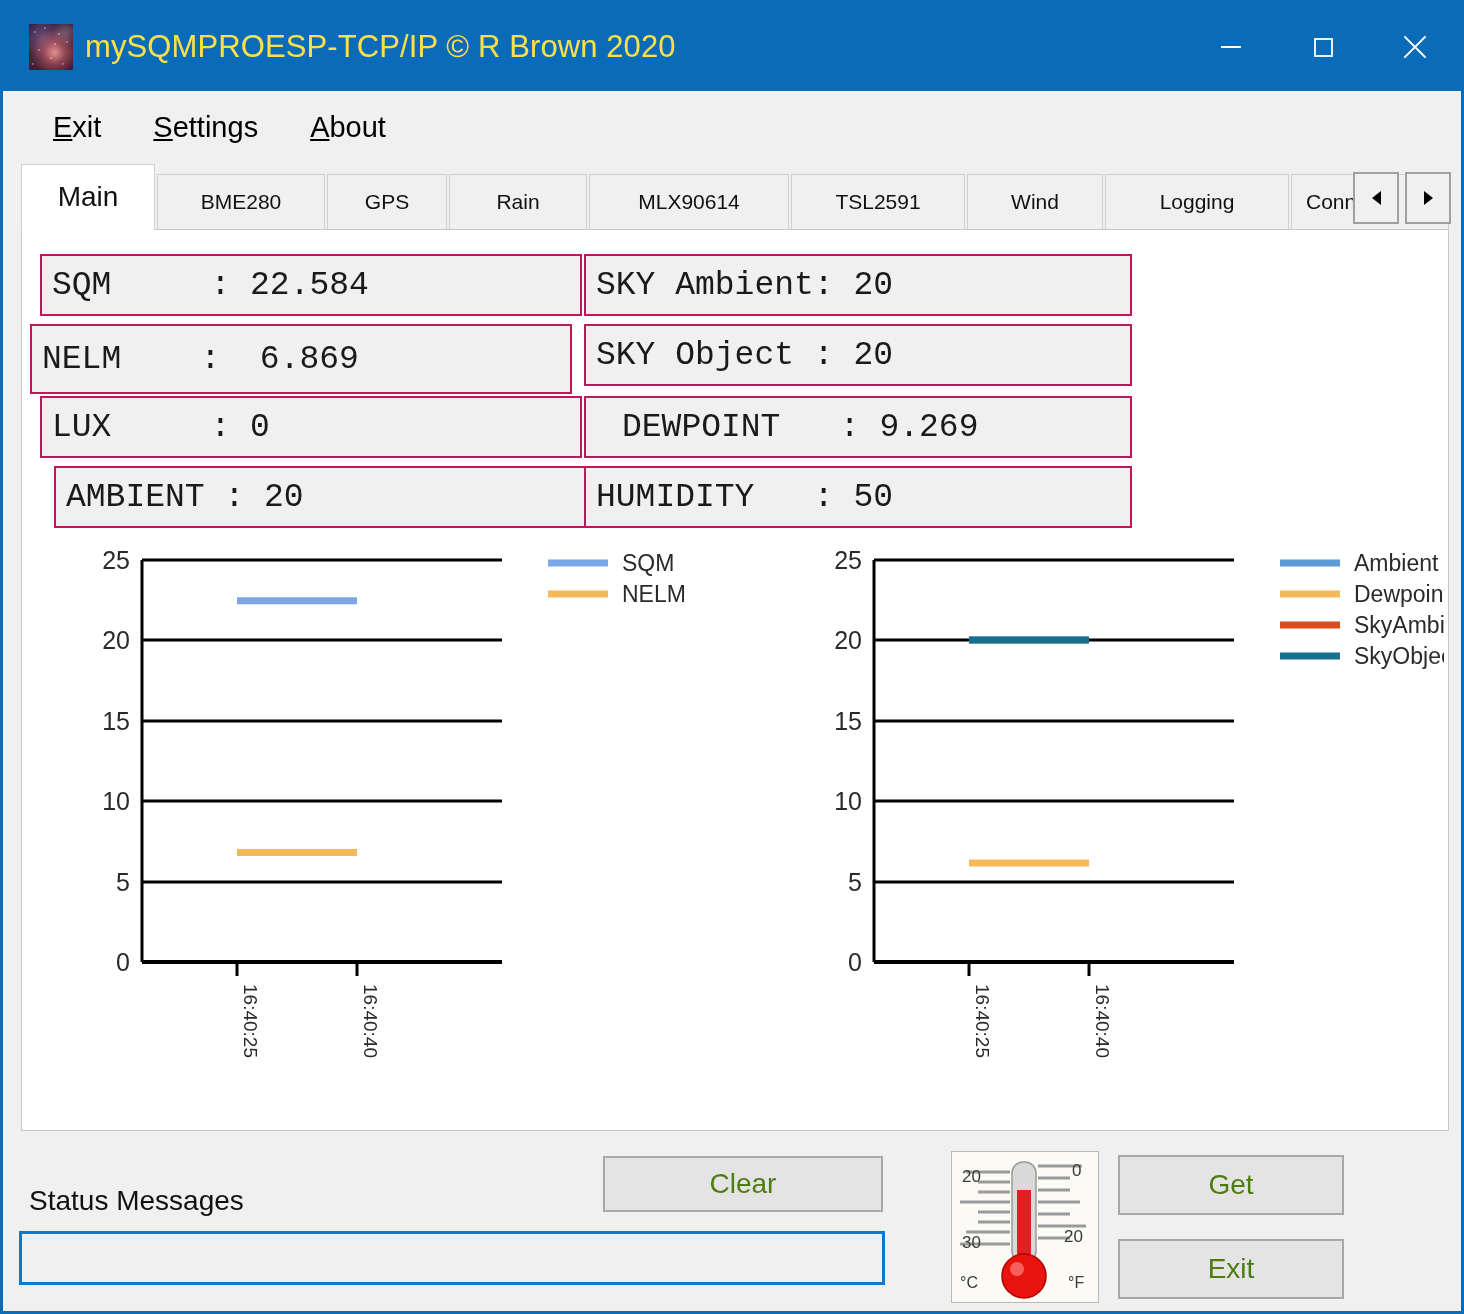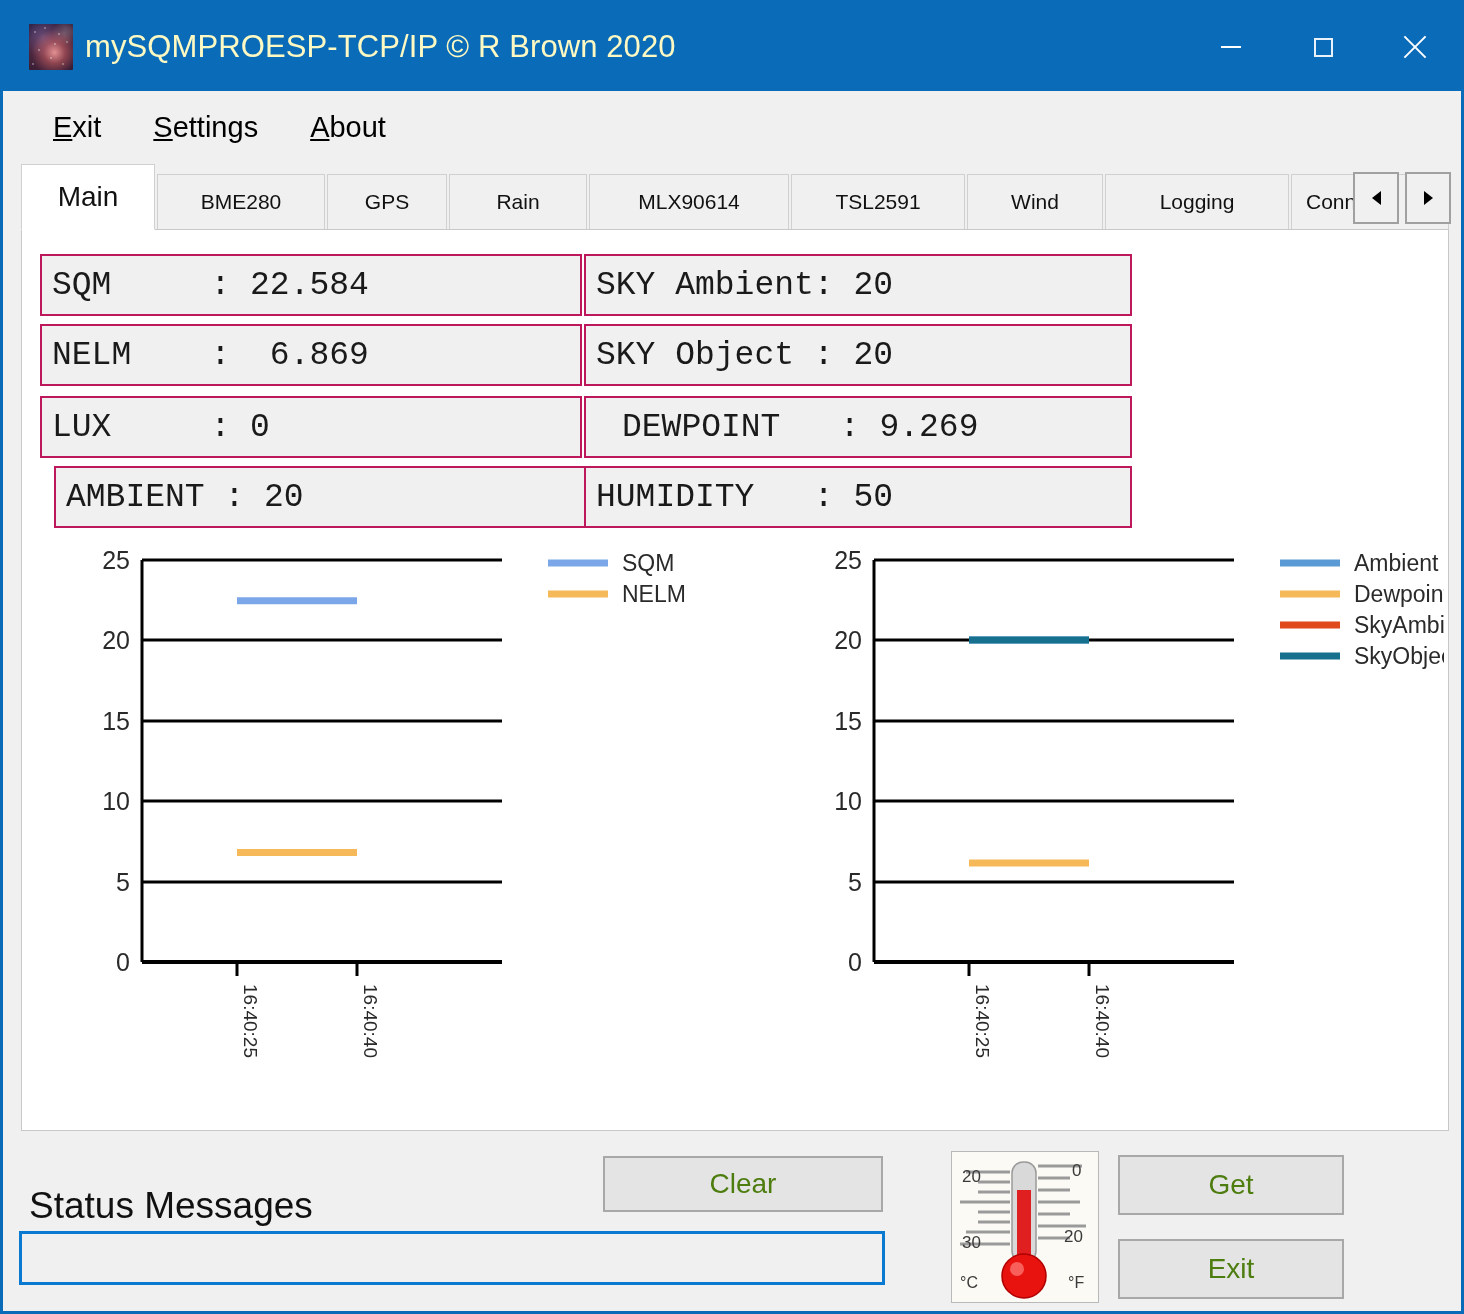--- a/index.html
+++ b/index.html
@@ -55,21 +55,21 @@
       radial-gradient(1px 1px at 16px 4px, #ffe, transparent),
       radial-gradient(1px 1px at 30px 10px, #fff, transparent),
       radial-gradient(1px 1px at 38px 18px, #cfe, transparent),
       radial-gradient(1px 1px at 10px 26px, #fff, transparent),
       radial-gradient(1px 1px at 22px 34px, #fff, transparent),
       radial-gradient(1px 1px at 34px 40px, #ffd, transparent),
       radial-gradient(1px 1px at 4px 40px, #fff, transparent),
       radial-gradient(1px 1px at 26px 20px, #fff, transparent);
   }
   .title-text {
-    color: #fef9c3;
+    color: #fde047;
     font-size: 31px;
     margin-left: 12px;
     white-space: nowrap;
     letter-spacing: 0.1px;
   }
   .win-controls {
     margin-left: auto;
     display: flex;
     height: 88px;
   }
@@ -196,21 +196,21 @@
   }
 
   
   .chart { position: absolute; }
   .chart svg { display: block; }
 
   
   .status-label {
     position: absolute;
     left: 26px; top: 1182px;
-    font-size: 37px;
+    font-size: 28px;
     color: #111111;
   }
   .status-box {
     position: absolute;
     left: 16px; top: 1228px;
     width: 866px; height: 54px;
     background: #f0f0f0;
     border: 3px solid #0a7ad0;
     box-sizing: border-box;
   }
@@ -279,21 +279,21 @@
         <div class="arr-l"></div>
       </div>
     <div class="tab-scroll" style="left:1384px;">
         <div class="arr-r"></div>
       </div>
   </div>
 
   <div class="tabpage">
 
     <div class="field" style="left:18px;  top:24px;  width:542px; height:62px;">SQM     : 22.584</div>
-    <div class="field" style="left:18px;  top:94px;  width:542px; height:62px;">NELM    :  6.869</div>
+    <div class="field" style="left:8px;  top:94px;  width:542px; height:70px;">NELM    :  6.869</div>
     <div class="field" style="left:18px;  top:166px; width:542px; height:62px;">LUX     : 0</div>
     <div class="field" style="left:32px;  top:236px; width:542px; height:62px;">AMBIENT : 20</div>
 
     <div class="field" style="left:562px; top:24px;  width:548px; height:62px;">SKY Ambient: 20</div>
     <div class="field" style="left:562px; top:94px;  width:548px; height:62px;">SKY Object : 20</div>
     <div class="field" style="left:562px; top:166px; width:548px; height:62px;padding-left:36px;">DEWPOINT   : 9.269</div>
     <div class="field" style="left:562px; top:236px; width:548px; height:62px;">HUMIDITY   : 50</div>
 
     <div class="chart" style="left:30px; top:312px;">
       <svg width="660" height="560" viewBox="0 0 660 560">

